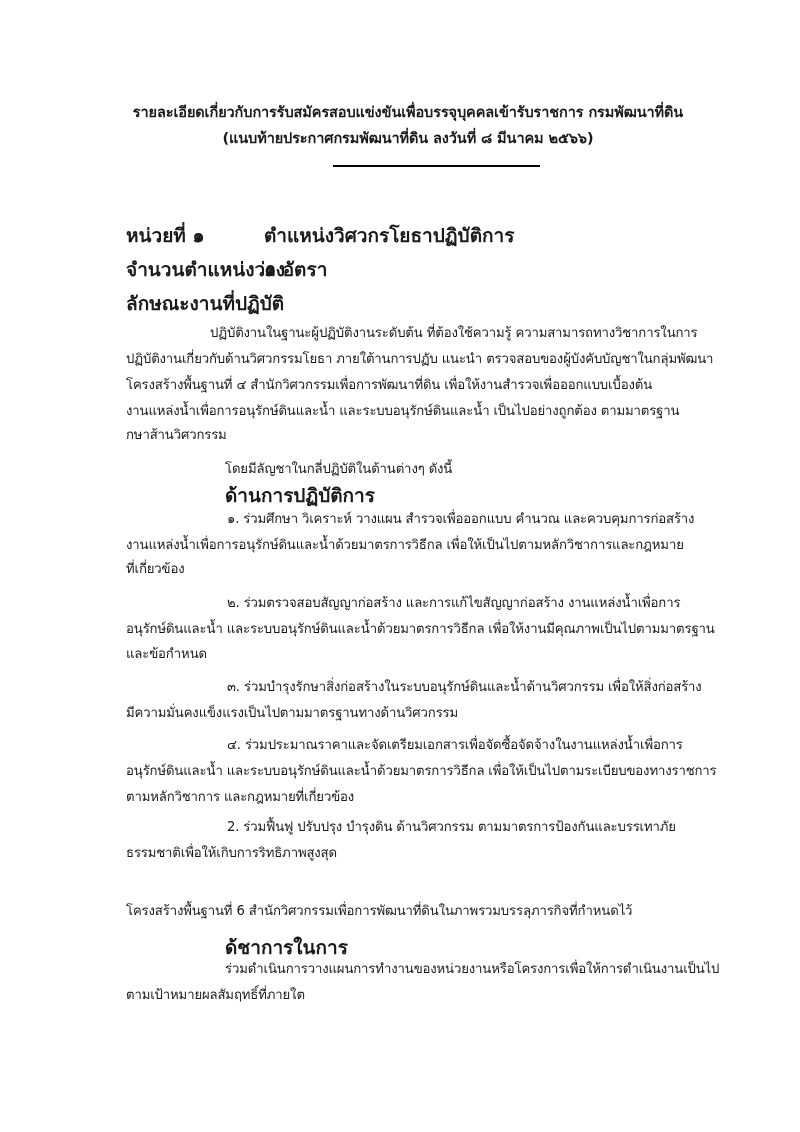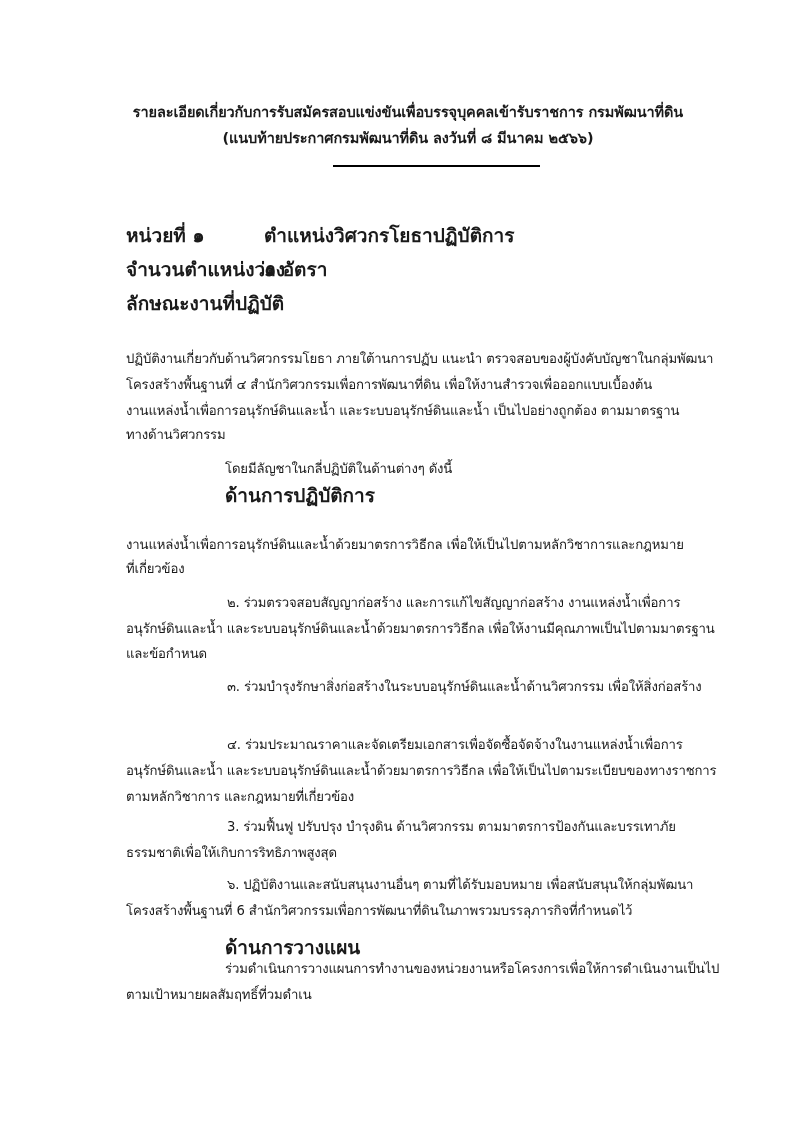--- a/index.html
+++ b/index.html
@@ -66,45 +66,47 @@
   <div class="divider"></div>
 
   <div class="abs bold" style="left:118px; top:226px;">หน่วยที่ ๑</div>
   <div class="abs bold" style="left:256px; top:226px;">ตำแหน่งวิศวกรโยธาปฏิบัติการ</div>
 
   <div class="abs bold" style="left:118px; top:260px;">จำนวนตำแหน่งว่าง</div>
   <div class="abs bold" style="left:256px; top:260px;">๑  อัตรา</div>
 
   <div class="abs bold" style="left:118px; top:294px;">ลักษณะงานที่ปฏิบัติ</div>
 
+  <div class="body-line" style="left:202px; top:324px;">ปฏิบัติงานในฐานะผู้ปฏิบัติงานระดับต้น ที่ต้องใช้ความรู้ ความสามารถทางวิชาการในการ</div>
   <div class="body-line indent1" style="top:350px;">ปฏิบัติงานเกี่ยวกับด้านวิศวกรรมโยธา ภายใต้านการปฏับ แนะนำ ตรวจสอบของผู้บังคับบัญชาในกลุ่มพัฒนา</div>
   <div class="body-line indent1" style="top:376px;">โครงสร้างพื้นฐานที่ ๔ สำนักวิศวกรรมเพื่อการพัฒนาที่ดิน เพื่อให้งานสำรวจเพื่อออกแบบเบื้องต้น</div>
   <div class="body-line indent1" style="top:402px;">งานแหล่งน้ำเพื่อการอนุรักษ์ดินและน้ำ และระบบอนุรักษ์ดินและน้ำ เป็นไปอย่างถูกต้อง ตามมาตรฐาน</div>
-  <div class="body-line indent1" style="top:426px;">ทางด้านวิศวกรรม</div>
+  <div class="body-line indent1" style="top:426px;">กษาส้านวิศวกรรม</div>
 
   <div class="body-line indent2" style="top:460px;">โดยมีลัญชาในกลี่ปฏิบัติในด้านต่างๆ ดังนี้</div>
 
   <div class="abs bold indent2" style="top:486px;text-align:right;">ด้านการปฏิบัติการ</div>
 
+  <div class="body-line" style="left:219px; top:510px;">๑.  ร่วมศึกษา วิเคราะห์ วางแผน สำรวจเพื่อออกแบบ คำนวณ และควบคุมการก่อสร้าง</div>
   <div class="body-line indent1" style="top:536px;">งานแหล่งน้ำเพื่อการอนุรักษ์ดินและน้ำด้วยมาตรการวิธีกล เพื่อให้เป็นไปตามหลักวิชาการและกฎหมาย</div>
   <div class="body-line indent1" style="top:560px;">ที่เกี่ยวข้อง</div>
 
   <div class="body-line" style="left:219px; top:594px;text-align:center;">๒.  ร่วมตรวจสอบสัญญาก่อสร้าง และการแก้ไขสัญญาก่อสร้าง งานแหล่งน้ำเพื่อการ</div>
   <div class="body-line indent1" style="top:620px;">อนุรักษ์ดินและน้ำ และระบบอนุรักษ์ดินและน้ำด้วยมาตรการวิธีกล เพื่อให้งานมีคุณภาพเป็นไปตามมาตรฐาน</div>
   <div class="body-line indent1" style="top:645px;">และข้อกำหนด</div>
 
   <div class="body-line" style="left:219px; top:678px;">๓.  ร่วมบำรุงรักษาสิ่งก่อสร้างในระบบอนุรักษ์ดินและน้ำด้านวิศวกรรม เพื่อให้สิ่งก่อสร้าง</div>
+  <div class="body-line indent1" style="top:704px;">มีความมั่นคงแข็งแรงเป็นไปตามมาตรฐานทางด้านวิศวกรรม</div>
 
   <div class="body-line" style="left:219px; top:736px;">๔.  ร่วมประมาณราคาและจัดเตรียมเอกสารเพื่อจัดซื้อจัดจ้างในงานแหล่งน้ำเพื่อการ</div>
   <div class="body-line indent1" style="top:762px;">อนุรักษ์ดินและน้ำ และระบบอนุรักษ์ดินและน้ำด้วยมาตรการวิธีกล เพื่อให้เป็นไปตามระเบียบของทางราชการ</div>
   <div class="body-line indent1" style="top:788px;">ตามหลักวิชาการ และกฎหมายที่เกี่ยวข้อง</div>
 
-  <div class="body-line" style="left:219px; top:818px;">3.  ร่วมฟื้นฟู ปรับปรุง บำรุงดิน ด้านวิศวกรรม ตามมาตรการป้องกันและบรรเทาภัย</div>
+  <div class="body-line" style="left:219px; top:818px;">2.  ร่วมฟื้นฟู ปรับปรุง บำรุงดิน ด้านวิศวกรรม ตามมาตรการป้องกันและบรรเทาภัย</div>
   <div class="body-line indent1" style="top:844px;">ธรรมชาติเพื่อให้เกิบการริทธิภาพสูงสุด</div>
 
-  <div class="body-line" style="left:219px; top:876px;">๖.  ปฏิบัติงานและสนับสนุนงานอื่นๆ ตามที่ได้รับมอบหมาย เพื่อสนับสนุนให้กลุ่มพัฒนา</div>
   <div class="body-line indent1" style="top:902px;">โครงสร้างพื้นฐานที่ 6 สำนักวิศวกรรมเพื่อการพัฒนาที่ดินในภาพรวมบรรลุภารกิจที่กำหนดไว้</div>
 
-  <div class="abs bold indent2" style="top:938px;">ด้านการวางแผน</div>
+  <div class="abs bold indent2" style="top:938px;">ด้ชาการในการ</div>
   <div class="body-line indent2" style="top:960px;">ร่วมดำเนินการวางแผนการทำงานของหน่วยงานหรือโครงการเพื่อให้การดำเนินงานเป็นไป</div>
-  <div class="body-line indent1" style="top:986px;">ตามเป้าหมายผลสัมฤทธิ์ที่วมดำเน</div>
+  <div class="body-line indent1" style="top:986px;">ตามเป้าหมายผลสัมฤทธิ์ที่ภายใต</div>
 
 </div>
 
 </body></html>

